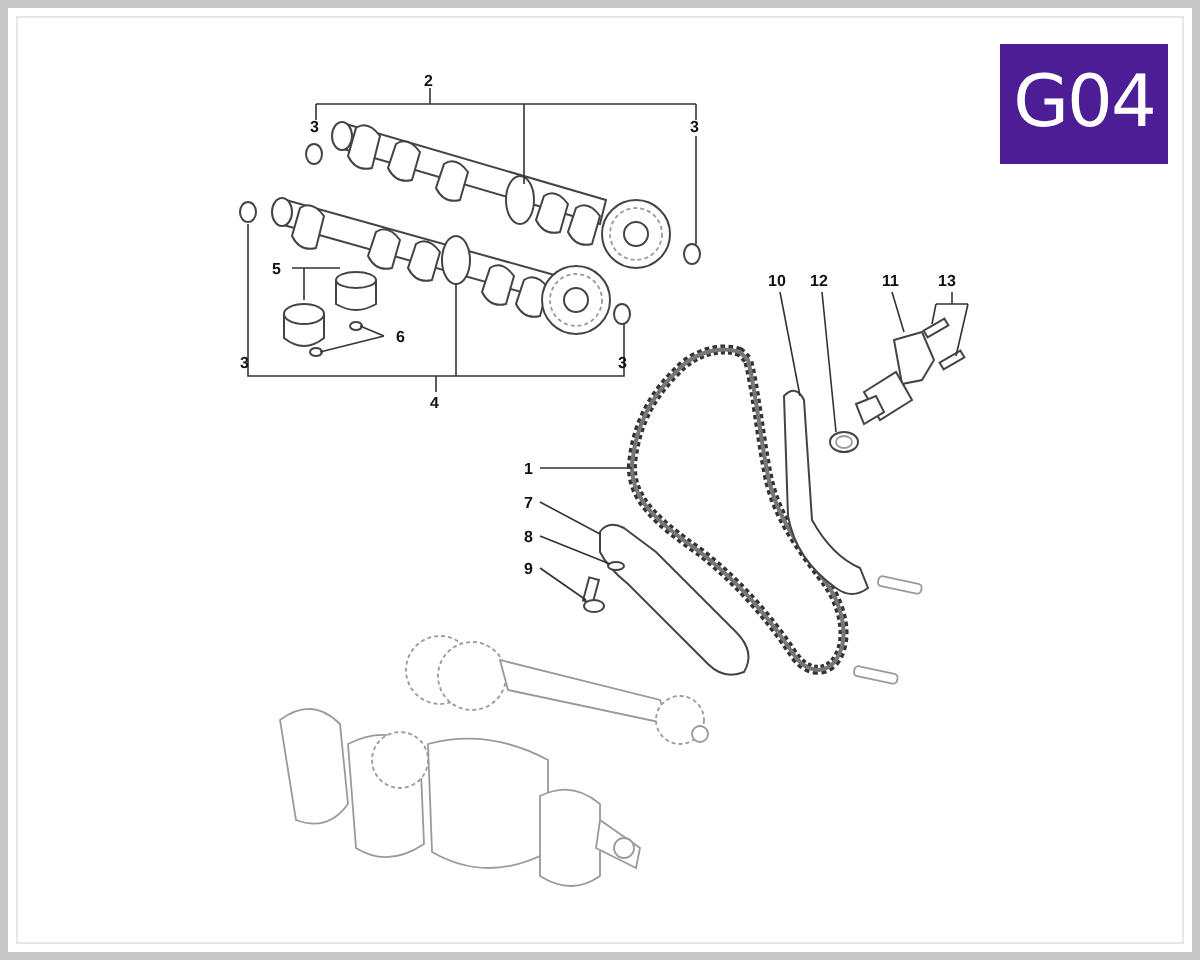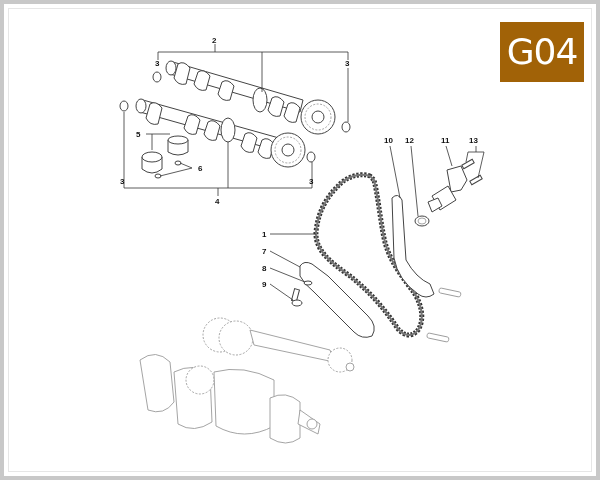--- a/index.html
+++ b/index.html
@@ -1,20 +1,20 @@
 <!DOCTYPE html>
 <html><head>
 <meta charset="utf-8">
 <style>
   html, body { margin:0; padding:0; background:#ffffff; }
   body { width:600px; height:480px; position:relative; overflow:hidden; font-family:"Liberation Sans", sans-serif; }
   .frame { position:absolute; left:0; top:0; width:600px; height:480px; box-sizing:border-box;
            border:4px solid #c8c8c8; background:#fff; }
   .frame-inner { position:absolute; left:4px; top:4px; right:4px; bottom:4px; border:1px solid #e6e6e6; }
-  .badge { position:absolute; left:500px; top:22px; width:84px; height:60px; background:#a16207;
+  .badge { position:absolute; left:500px; top:22px; width:84px; height:60px; background:#4c1d95;
            color:#fff; font-family:"DejaVu Sans", sans-serif; font-size:36px; line-height:60px;
            text-align:center; letter-spacing:-1px; }
   svg.diagram { position:absolute; left:0; top:0; }
   .lbl { font-family:"Liberation Sans", sans-serif; font-weight:bold; font-size:8px; fill:#111; }
   .lead { stroke:#333; stroke-width:0.8; fill:none; }
   .part { stroke:#444; stroke-width:1; fill:#fff; }
   .part-light { stroke:#9a9a9a; stroke-width:0.9; fill:#fff; }
   .chain { stroke:#333; stroke-width:5; fill:none; stroke-dasharray:2.2 1.6; stroke-linejoin:round; }
   .chain-core { stroke:#777; stroke-width:2; fill:none; }
 </style>

